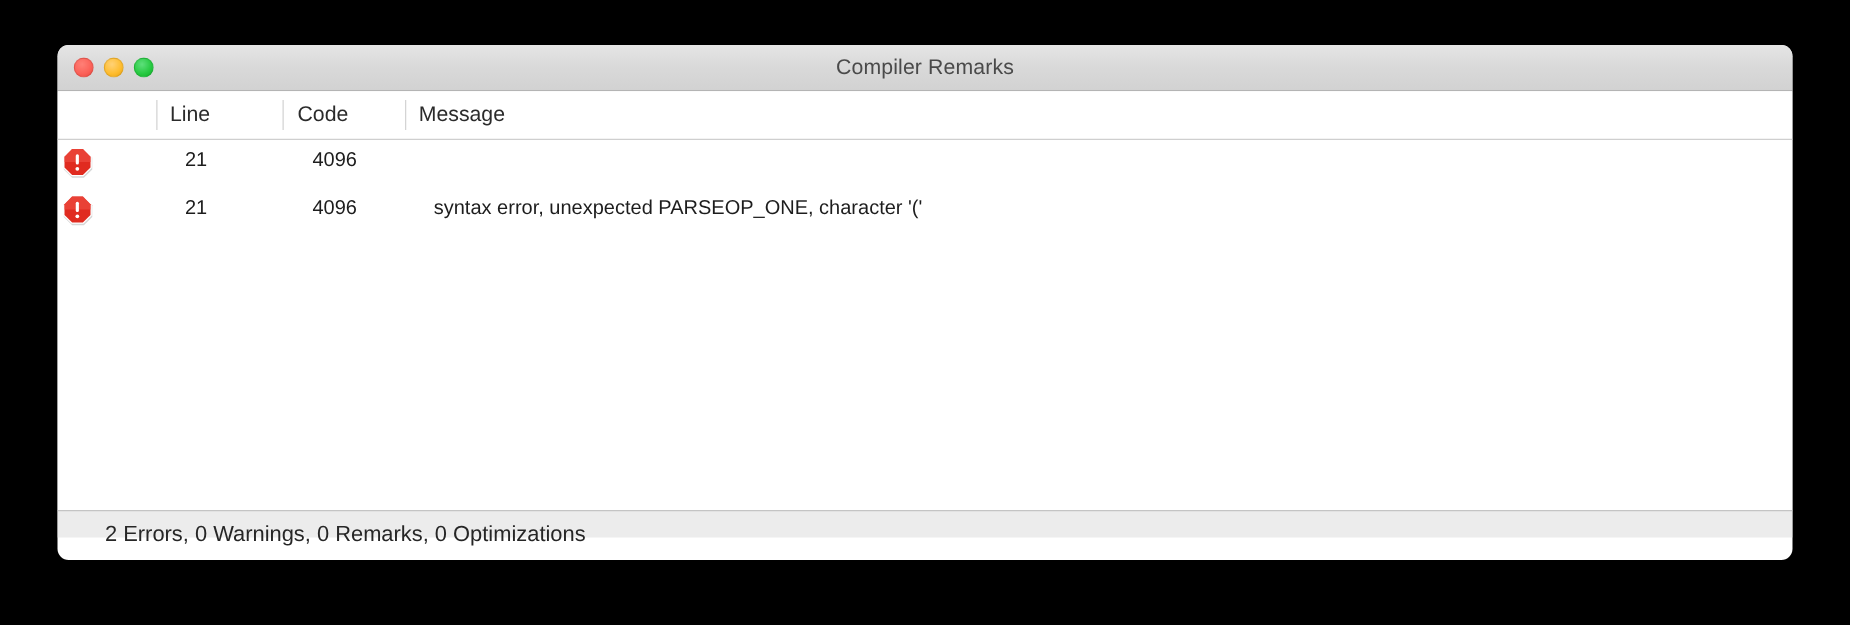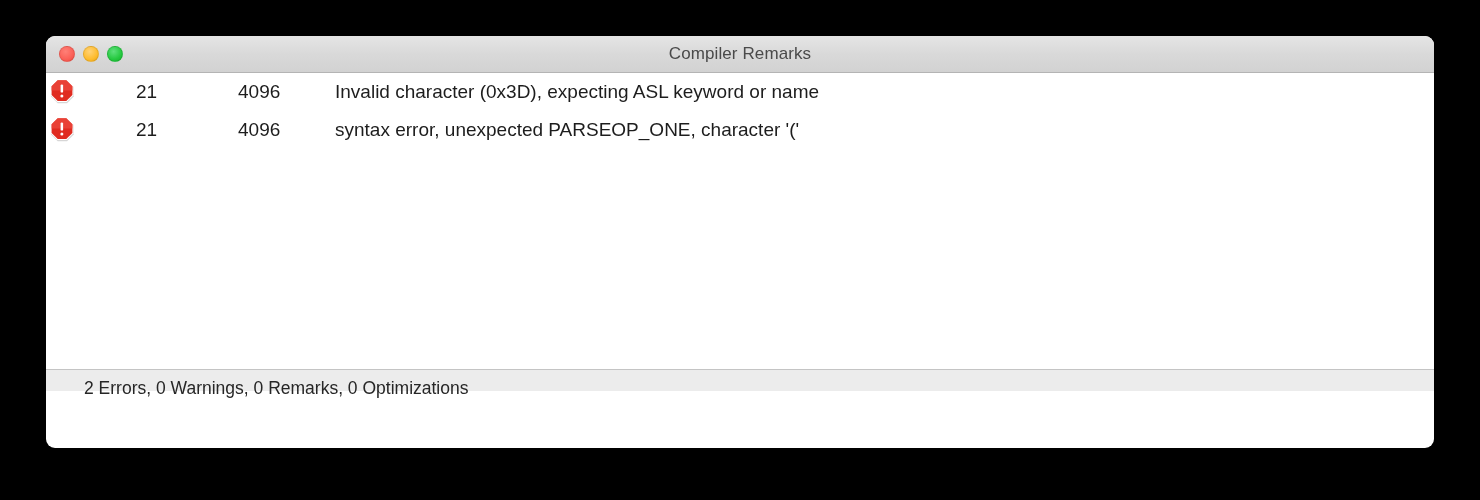--- a/index.html
+++ b/index.html
@@ -101,23 +101,24 @@
     height: 296px;
     background: #ffffff;
   }
   .row {
     position: relative;
     height: 38px;
   }
   .row .cell {
     position: absolute;
     top: 8px;
-    font-size: 19px;
+    font-size: 16px;
     color: #1d1d1d;
     white-space: nowrap;
+    margin-left: 12px;
   }
   .row .icon-cell {
     position: absolute;
     left: 3px;
     top: 5px;
     width: 28px;
     height: 28px;
   }
 
   .error-icon {
@@ -152,37 +153,44 @@
 
     <div class="titlebar">
       <div class="traffic-lights">
         <span class="light close"></span>
         <span class="light min"></span>
         <span class="light max"></span>
       </div>
       <div class="window-title">Compiler Remarks</div>
     </div>
 
+    <div class="col-header">
+      <span class="col-sep" style="left:79px;"></span>
+      <span class="col-label" style="left:90px;">Line</span>
+      <span class="col-sep" style="left:180px;"></span>
+      <span class="col-label" style="left:192px;">Code</span>
+      <span class="col-sep" style="left:278px;"></span>
+      <span class="col-label" style="left:289px;">Message</span>
+    </div>
 
     <div class="list-body">
 
       <div class="row">
         <span class="icon-cell">
           <svg class="error-icon" viewBox="0 0 26 26" xmlns="http://www.w3.org/2000/svg">
             <polygon points="8.3,1.6 17.7,1.6 24.4,8.3 24.4,17.7 17.7,24.4 8.3,24.4 1.6,17.7 1.6,8.3" fill="rgba(0,0,0,0.16)" transform="translate(0.4,0.8)"></polygon>
             <polygon points="8.3,1.2 17.7,1.2 24.4,7.9 24.4,17.3 17.7,24.0 8.3,24.0 1.6,17.3 1.6,7.9" fill="#ffffff"></polygon>
             <polygon points="8.7,2.2 17.3,2.2 23.4,8.3 23.4,16.9 17.3,23.0 8.7,23.0 2.6,16.9 2.6,8.3" fill="#e02b20"></polygon>
             <polygon points="8.7,2.2 17.3,2.2 23.4,8.3 23.4,12.6 2.6,12.6 2.6,8.3" fill="#ec4a3d" opacity="0.75"></polygon>
             <rect x="11.6" y="6.4" width="2.5" height="8.2" rx="1.2" fill="#ffffff"></rect>
             <circle cx="12.85" cy="18.0" r="1.5" fill="#ffffff"></circle>
           </svg>
         </span>
         <span class="cell" style="left:90px;">21</span>
         <span class="cell" style="left:192px;">4096</span>
-        <span class="cell" style="left:289px;">Invalid character (0x3D), expecting ASL keyword or name</span>
       </div>
 
       <div class="row">
         <span class="icon-cell">
           <svg class="error-icon" viewBox="0 0 26 26" xmlns="http://www.w3.org/2000/svg">
             <polygon points="8.3,1.6 17.7,1.6 24.4,8.3 24.4,17.7 17.7,24.4 8.3,24.4 1.6,17.7 1.6,8.3" fill="rgba(0,0,0,0.16)" transform="translate(0.4,0.8)"></polygon>
             <polygon points="8.3,1.2 17.7,1.2 24.4,7.9 24.4,17.3 17.7,24.0 8.3,24.0 1.6,17.3 1.6,7.9" fill="#ffffff"></polygon>
             <polygon points="8.7,2.2 17.3,2.2 23.4,8.3 23.4,16.9 17.3,23.0 8.7,23.0 2.6,16.9 2.6,8.3" fill="#e02b20"></polygon>
             <polygon points="8.7,2.2 17.3,2.2 23.4,8.3 23.4,12.6 2.6,12.6 2.6,8.3" fill="#ec4a3d" opacity="0.75"></polygon>
             <rect x="11.6" y="6.4" width="2.5" height="8.2" rx="1.2" fill="#ffffff"></rect>

